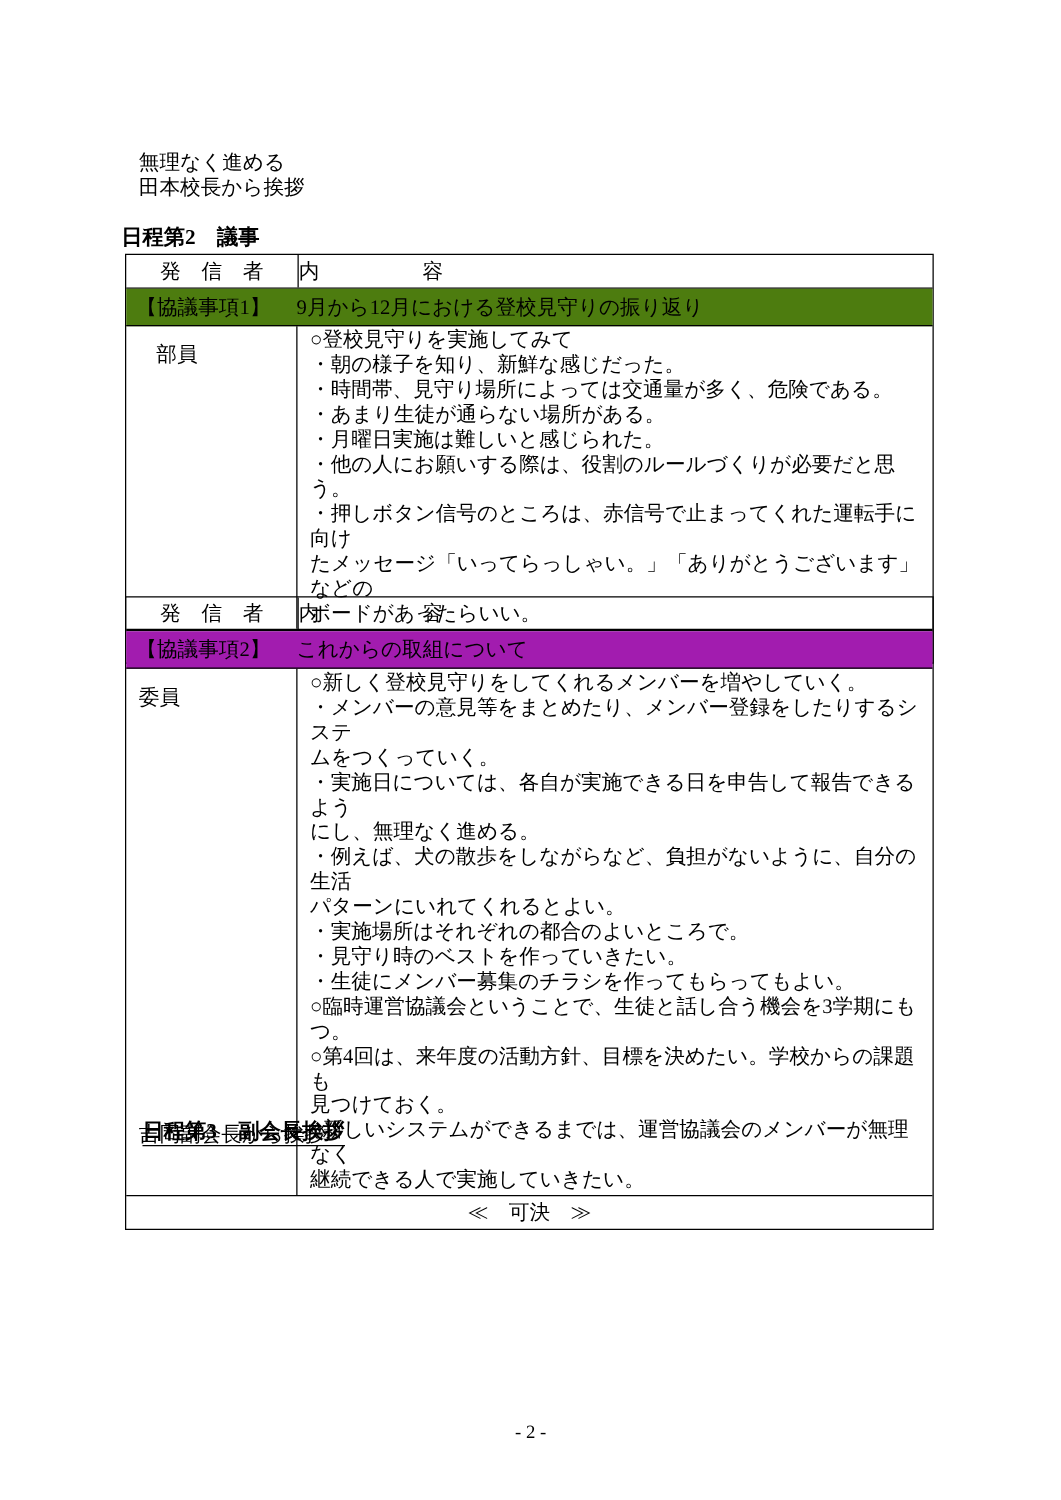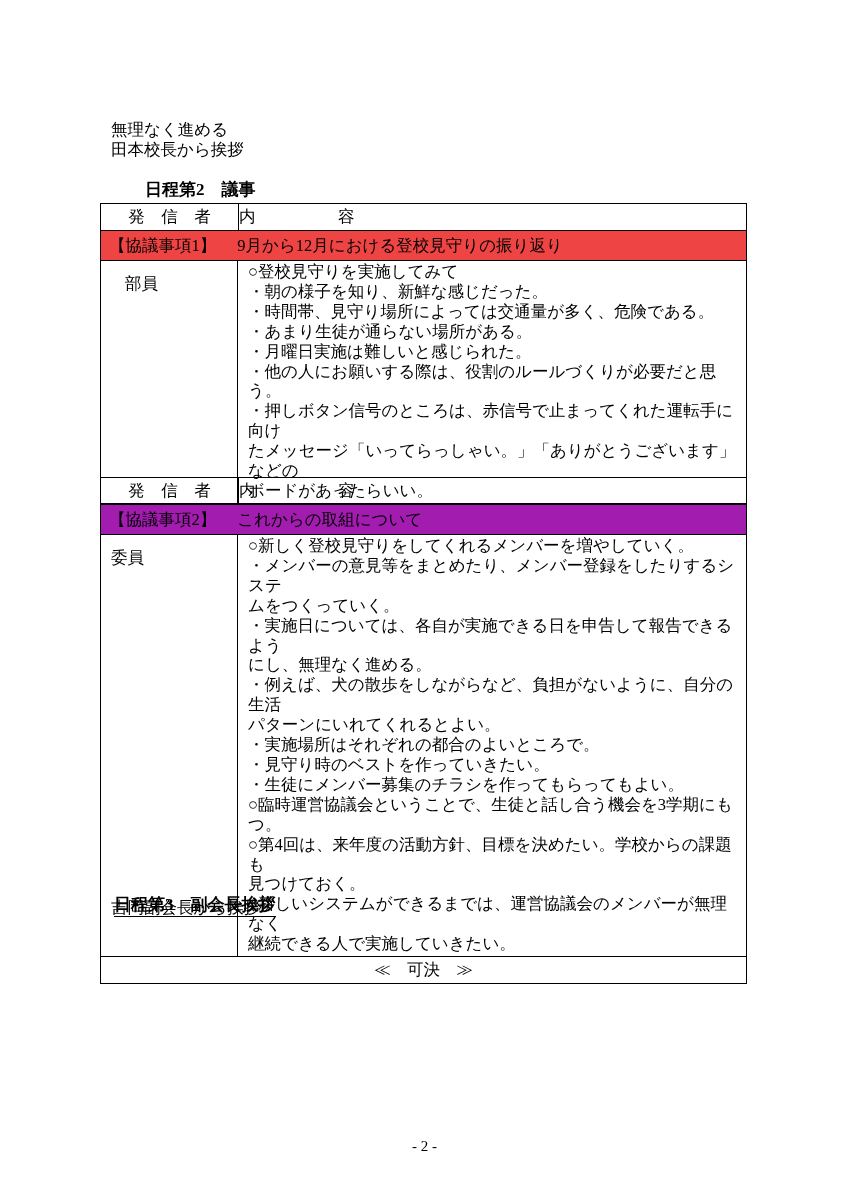--- a/index.html
+++ b/index.html
@@ -107,28 +107,28 @@
   }
 </style>
 </head>
 <body>
 
 <div class="page">
 
   <div class="abs body-line" style="left:111px; top:120px;">無理なく進める</div>
   <div class="abs body-line" style="left:111px; top:140px;">田本校長から挨拶</div>
 
-  <div class="abs heading" style="left:97px; top:180px;margin-left:48px;">日程第2　議事</div>
+  <div class="abs heading" style="left:97px; top:180px;">日程第2　議事</div>
 
   <div class="doc-table table-1" style="left:100px; top:203px;">
     <div class="t-row t-header">
       <div class="t-h-sender">発　信　者</div>
       <div class="t-h-content">内　　　　　容</div>
     </div>
-    <div class="t-row t-topic" style="background:#ef4444;">
+    <div class="t-row t-topic" style="background:#4d7c0f;">
       <span class="t-topic-label">【協議事項1】</span>
       <span class="t-topic-text">9月から12月における登校見守りの振り返り</span>
     </div>
     <div class="t-row t-body">
       <div class="t-b-sender">部員</div>
       <div class="t-b-content">○登校見守りを実施してみて
 ・朝の様子を知り、新鮮な感じだった。
 ・時間帯、見守り場所によっては交通量が多く、危険である。
 ・あまり生徒が通らない場所がある。
 ・月曜日実施は難しいと感じられた。

